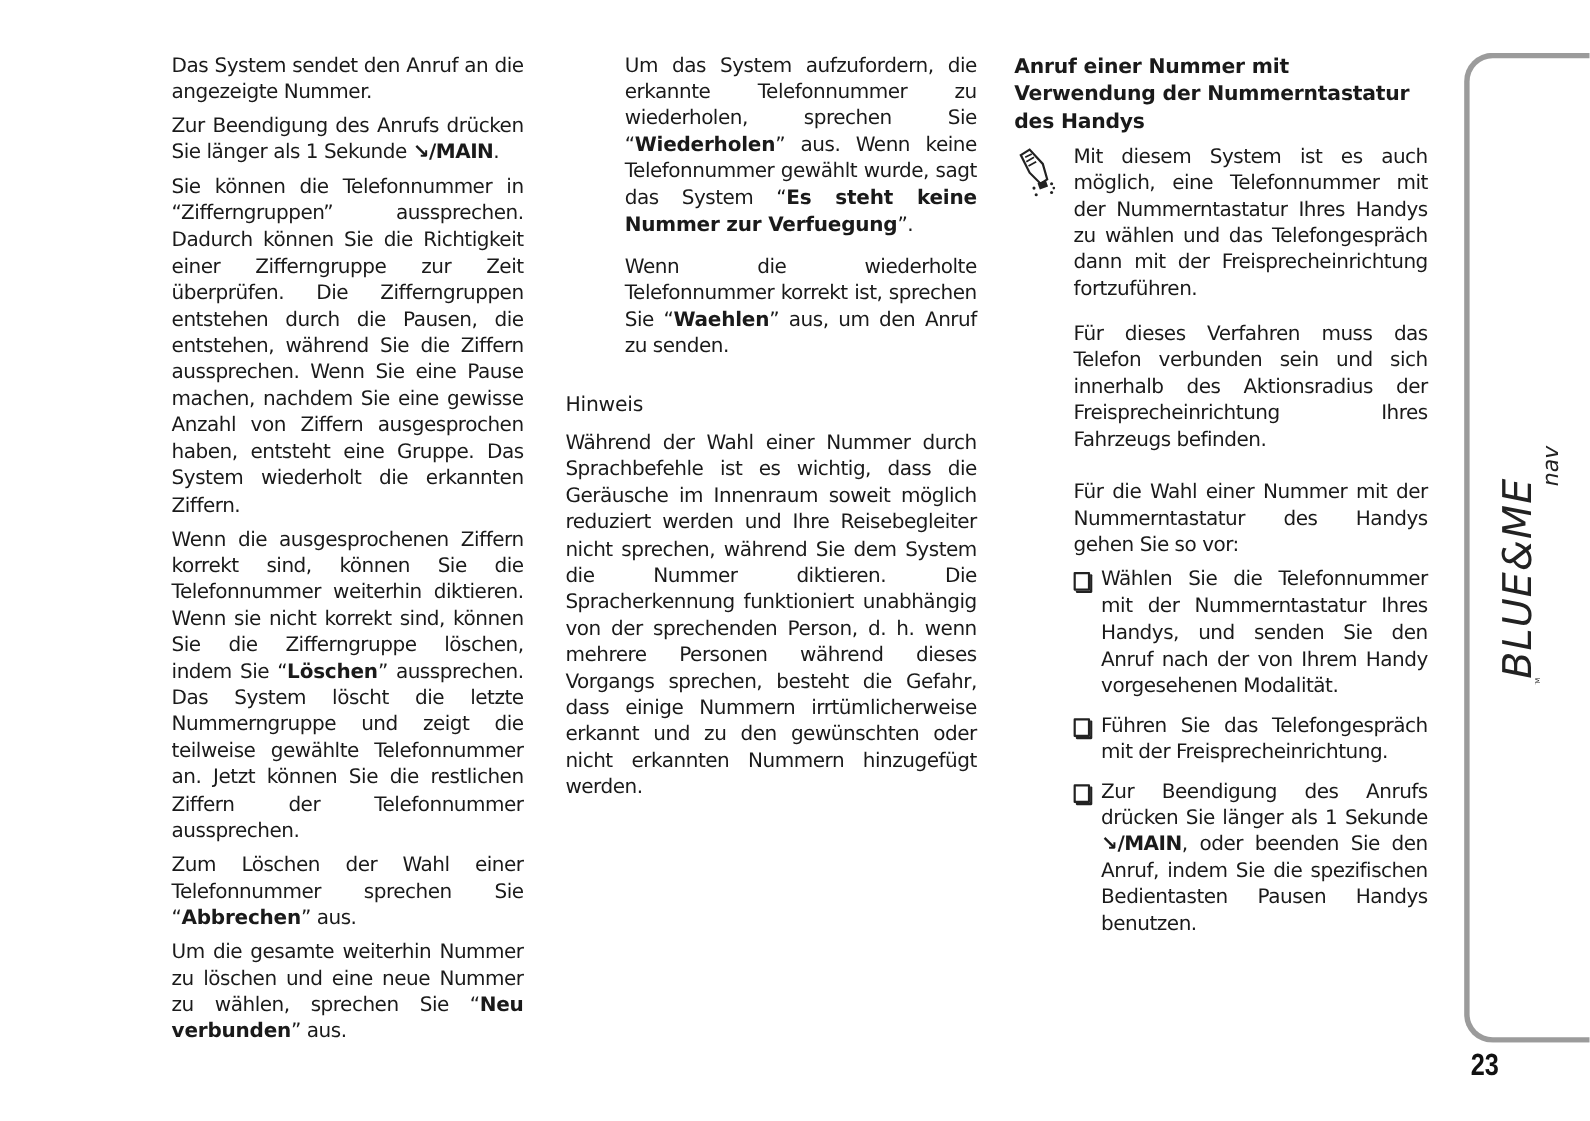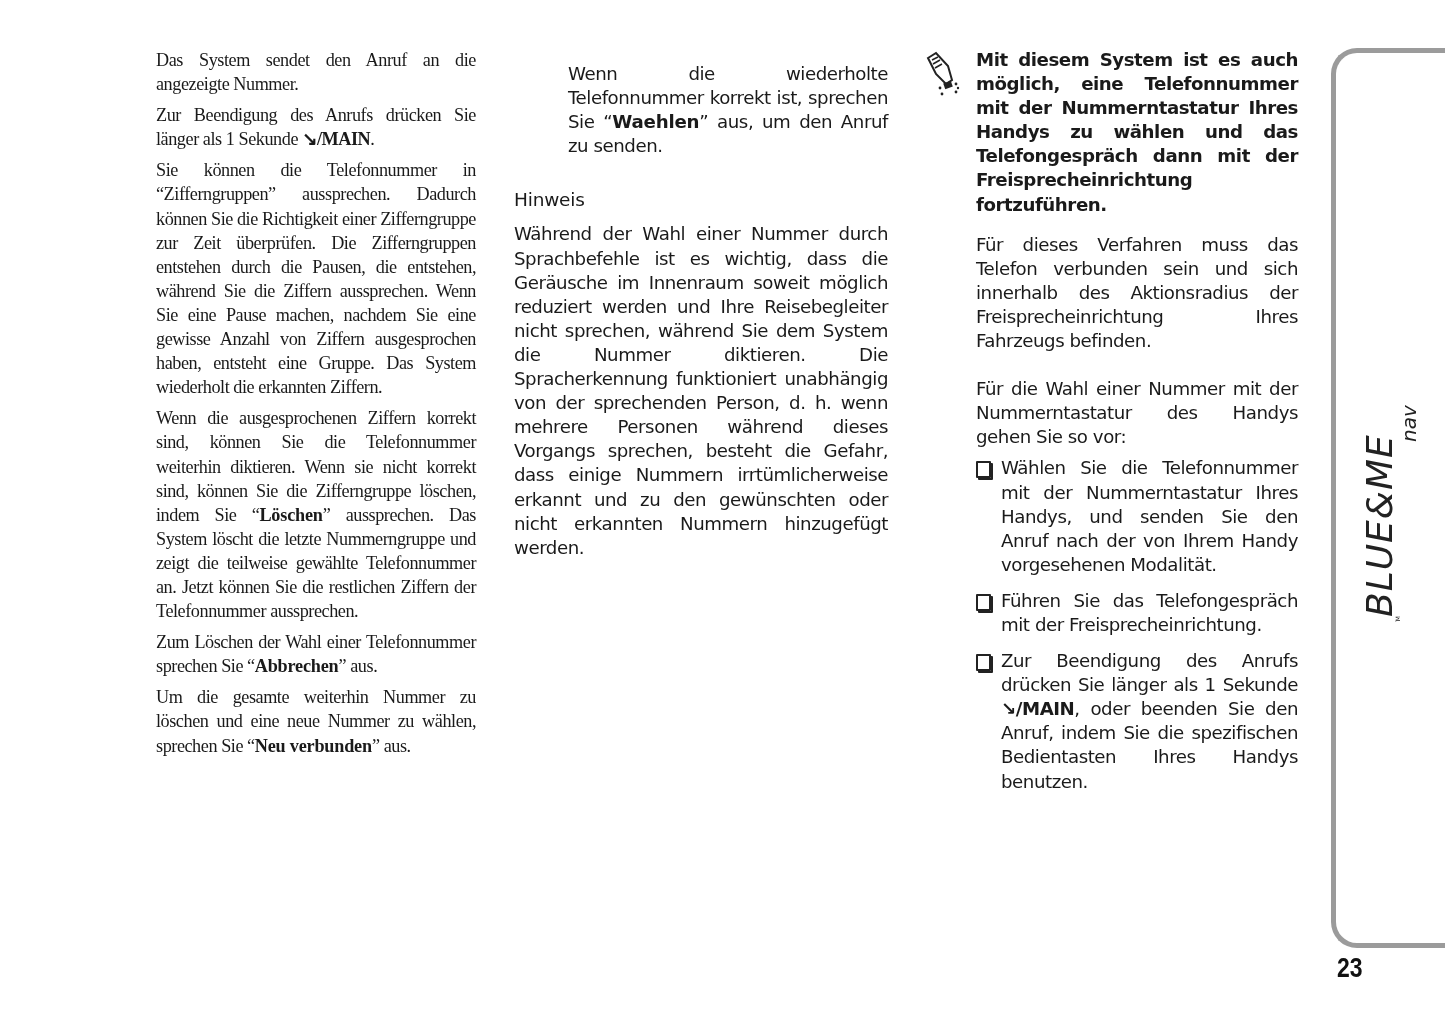--- a/index.html
+++ b/index.html
@@ -1,27 +1,27 @@
 <!DOCTYPE html>
 <html><head>
 <meta charset="utf-8">
 <style>
   html, body { margin:0; padding:0; background:#ffffff; }
   body { width:1445px; height:1019px; position:relative; overflow:hidden;
          font-family:"DejaVu Sans", sans-serif; color:#1a1a1a; }
   .col { position:absolute; top:48px; font-size:18.2px; line-height:24.1px; letter-spacing:-0.45px; }
   .col p { margin:0 0 7px 0; text-align:justify; hyphens:manual; }
-  #col1 { left:156px; width:320px;font-family:Liberation Serif, serif; }
+  #col1 { left:156px; width:320px; }
   #col2 { left:514px; width:374px; }
   #col3 { left:922px; width:376px; }
   .indent { padding-left:54px; }
   b { font-weight:bold; letter-spacing:-0.2px; }
   h2 { font-size:18.5px; font-weight:bold; line-height:25px; margin:0 0 8px 0; letter-spacing:-0.2px; }
   h3 { font-size:18.5px; font-weight:normal; margin:30px 0 10px 0; letter-spacing:-0.2px; }
-  .note { position:relative; padding-left:54px;font-weight:bold; }
+  .note { position:relative; padding-left:54px; }
   .note-icon { position:absolute; left:0; top:2px; width:44px; height:46px; }
   .bullets { list-style:none; margin:0; padding:0 0 0 54px; }
   .bullets li { position:relative; padding-left:25px; margin-bottom:12px; text-align:justify; }
   .bullets li .box { position:absolute; left:0; top:5px; width:11px; height:13px;
                      border:2px solid #222; border-radius:1px; box-shadow:2px 2px 0 #222; }
   .main-key { font-weight:bold; white-space:nowrap; }
   #tab { position:absolute; left:1331px; top:48px; width:140px; height:890px;
          border:5px solid #9b9b9b; border-right:none; border-radius:26px 0 0 26px; }
   #logo { position:absolute; left:1340px; top:392px; width:90px; height:230px; }
   #page-number { position:absolute; left:1337px; top:952px; font-size:28px; font-weight:bold;
@@ -33,45 +33,47 @@
 <div id="col1" class="col">
   <p>Das System sendet den Anruf an die angezeigte Nummer.</p>
   <p><span>Zur Beendigung des Anrufs drücken Sie länger als 1 Sekunde</span> <span class="main-key"><span>↘</span><span>/MAIN</span></span>.</p>
   <p>Sie können die Telefonnummer in “Zifferngruppen” aussprechen. Dadurch können Sie die Richtigkeit einer Zifferngruppe zur Zeit überprüfen. Die Zifferngruppen entstehen durch die Pausen, die entstehen, während Sie die Ziffern aussprechen. Wenn Sie eine Pause machen, nachdem Sie eine gewisse Anzahl von Ziffern ausgesprochen haben, entsteht eine Gruppe. Das System wiederholt die erkannten Ziffern.</p>
   <p><span>Wenn die ausgesprochenen Ziffern korrekt sind, können Sie die Telefonnummer weiterhin diktieren. Wenn sie nicht korrekt sind, können Sie die Zifferngruppe löschen, indem Sie “</span><b>Löschen</b><span>” aussprechen. Das System löscht die letzte Nummerngruppe und zeigt die teilweise gewählte Telefonnummer an. Jetzt können Sie die restlichen Ziffern der Telefonnummer aussprechen.</span></p>
   <p><span>Zum Löschen der Wahl einer Telefonnummer sprechen Sie “</span><b>Abbrechen</b><span>” aus.</span></p>
   <p><span>Um die gesamte weiterhin Nummer zu löschen und eine neue Nummer zu wählen, sprechen Sie “</span><b>Neu verbunden</b><span>” aus.</span></p>
 </div>
 
 <div id="col2" class="col">
+  <p class="indent"><span>Um das System aufzufordern, die erkannte Telefonnummer zu wiederholen, sprechen Sie “</span><b>Wiederholen</b><span>” aus. Wenn keine Telefonnummer gewählt wurde, sagt das System “</span><b>Es steht keine Nummer zur Verfuegung</b><span>”.</span></p>
   <p class="indent" style="margin-top:14px"><span>Wenn die wiederholte Telefonnummer korrekt ist, sprechen Sie “</span><b>Waehlen</b><span>” aus, um den Anruf zu senden.</span></p>
   <h3>Hinweis</h3>
   <p>Während der Wahl einer Nummer durch Sprachbefehle ist es wichtig, dass die Geräusche im Innenraum soweit möglich reduziert werden und Ihre Reisebegleiter nicht sprechen, während Sie dem System die Nummer diktieren. Die Spracherkennung funktioniert unabhängig von der sprechenden Person, d. h. wenn mehrere Personen während dieses Vorgangs sprechen, besteht die Gefahr, dass einige Nummern irrtümlicherweise erkannt und zu den gewünschten oder nicht erkannten Nummern hinzugefügt werden.</p>
 </div>
 
 <div id="col3" class="col">
+  <h2>Anruf einer Nummer mit Verwendung der Nummerntastatur des Handys</h2>
   <div class="note">
     <svg class="note-icon" viewBox="0 0 44 46">
       <path d="M6 8 L14 3 L26 16 L30 30 L24 34 L14 24 Z" fill="none" stroke="#222" stroke-width="2"></path>
       <path d="M10 10 L16 7 M11 14 L18 10 M13 18 L20 14" stroke="#222" stroke-width="1.6"></path>
       <rect x="22" y="32" width="8" height="6" fill="#222" transform="rotate(-20 26 35)"></rect>
       <circle cx="18" cy="38" r="1.4" fill="#222"></circle>
         <circle cx="34" cy="34" r="1.4" fill="#222"></circle>
       <circle cx="20" cy="44" r="1.4" fill="#222"></circle>
         <circle cx="34" cy="42" r="1.4" fill="#222"></circle>
       <circle cx="36" cy="38" r="1.2" fill="#222"></circle>
     </svg>
     <p>Mit diesem System ist es auch möglich, eine Telefonnummer mit der Nummerntastatur Ihres Handys zu wählen und das Telefongespräch dann mit der Freisprecheinrichtung fortzuführen.</p>
   </div>
   <p class="indent" style="margin-top:16px">Für dieses Verfahren muss das Telefon verbunden sein und sich innerhalb des Aktionsradius der Freisprecheinrichtung Ihres Fahrzeugs befinden.</p>
   <p class="indent" style="margin-top:24px">Für die Wahl einer Nummer mit der Nummerntastatur des Handys gehen Sie so vor:</p>
   <ul class="bullets" style="">
     <li><span class="box"></span><span>Wählen Sie die Telefonnummer mit der Nummerntastatur Ihres Handys, und senden Sie den Anruf nach der von Ihrem Handy vorgesehenen Modalität.</span></li>
     <li><span class="box"></span><span>Führen Sie das Telefongespräch mit der Freisprecheinrichtung.</span></li>
-    <li><span class="box"></span><span>Zur Beendigung des Anrufs drücken Sie länger als 1 Sekunde</span> <span class="main-key"><span>↘</span><span>/MAIN</span></span><span>, oder beenden Sie den Anruf, indem Sie die spezifischen Bedientasten Ihres Handys benutzen.</span></li>
+    <li><span class="box"></span><span>Zur Beendigung des Anrufs drücken Sie länger als 1 Sekunde</span> <span class="main-key"><span>↘</span><span>/MAIN</span></span><span>, oder beenden Sie den Anruf, indem Sie die spezifischen Bedientasten Pausen Handys benutzen.</span></li>
   </ul>
 </div>
 
 <div id="tab"></div>
 <svg id="logo" viewBox="0 0 90 230">
   <g transform="translate(52,225) rotate(-90)">
     <text x="0" y="0" font-family="DejaVu Sans, sans-serif" font-size="36" font-style="italic" fill="#222" letter-spacing="1">BLUE&amp;ME</text>
     <text x="175" y="24" font-family="DejaVu Sans, sans-serif" font-size="20" font-style="italic" fill="#222">nav</text>
     <text x="-8" y="8" font-family="DejaVu Sans, sans-serif" font-size="6" fill="#222">TM</text>
   </g>

